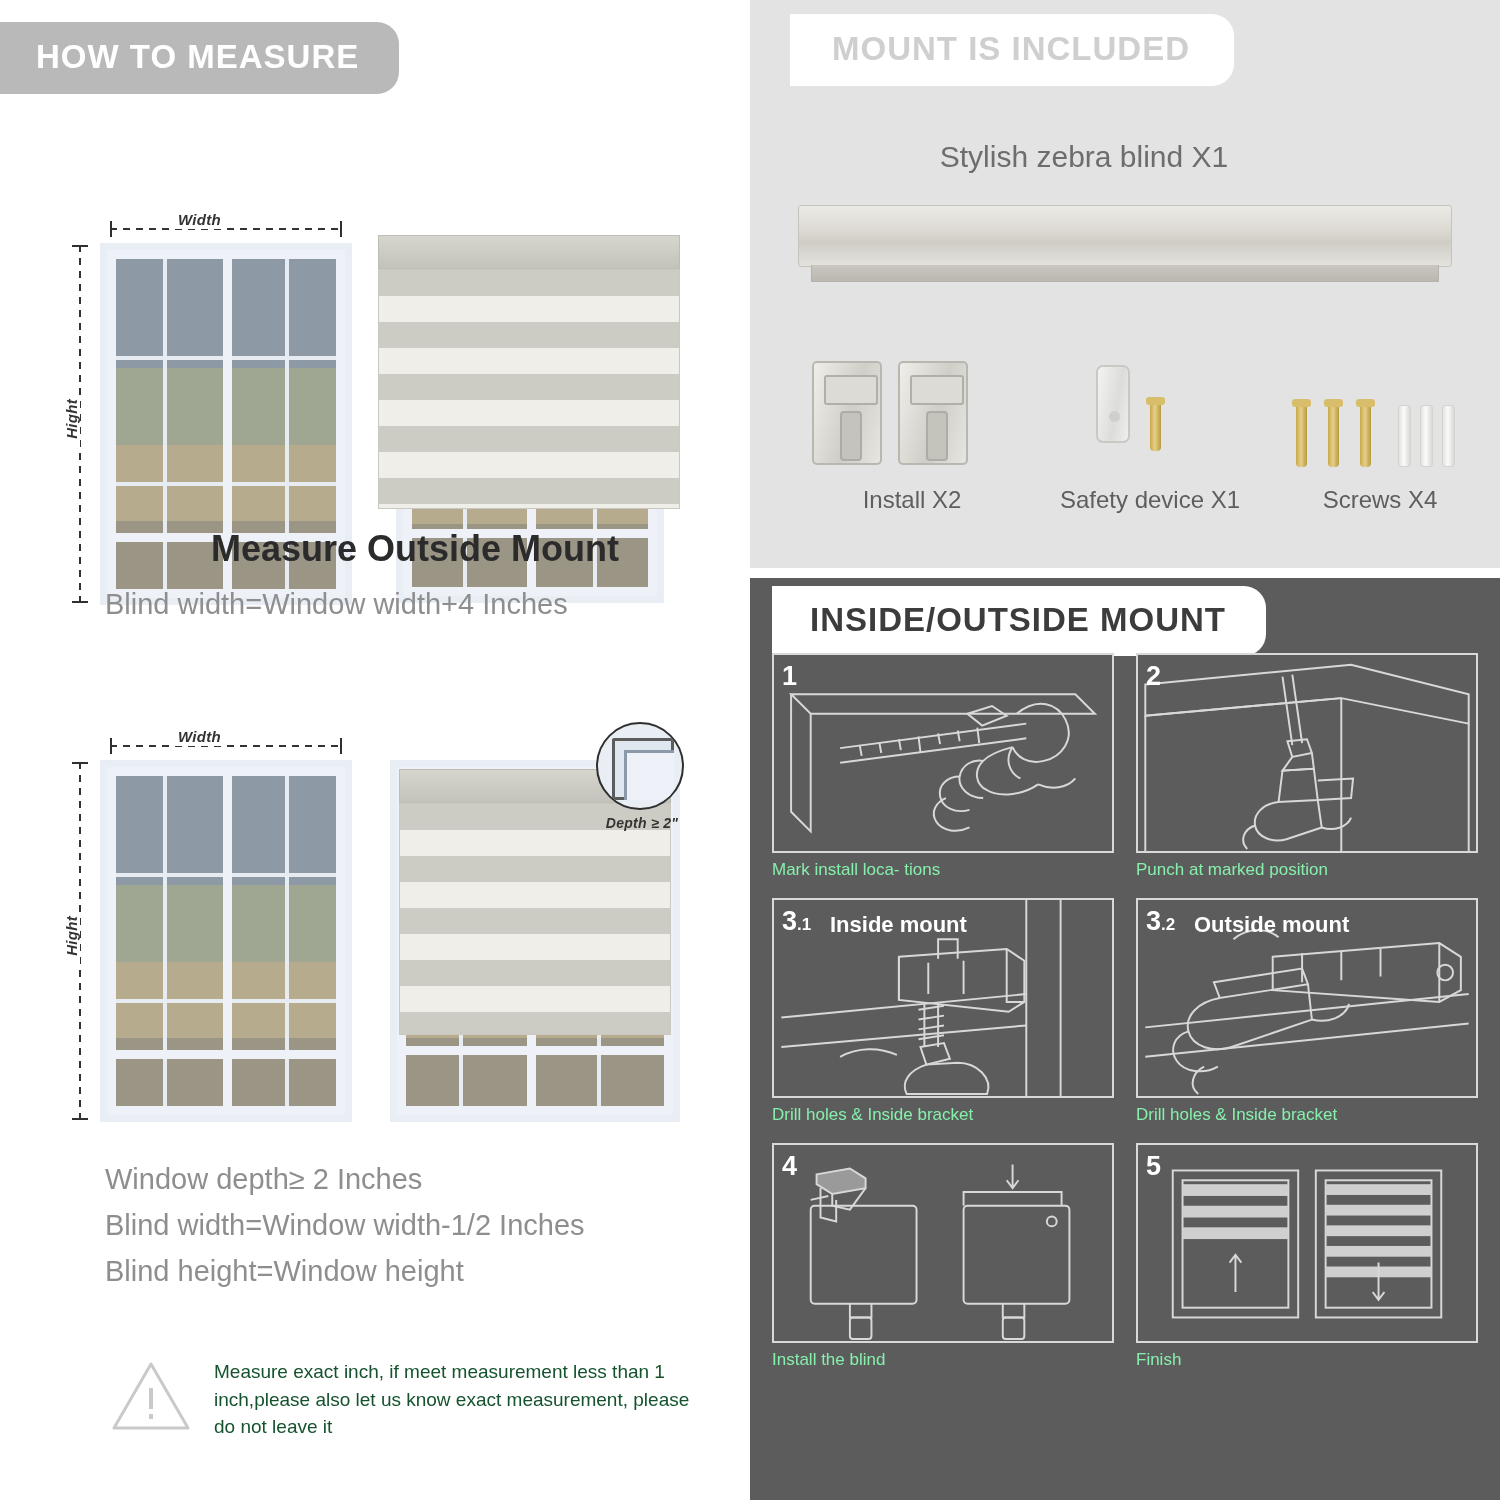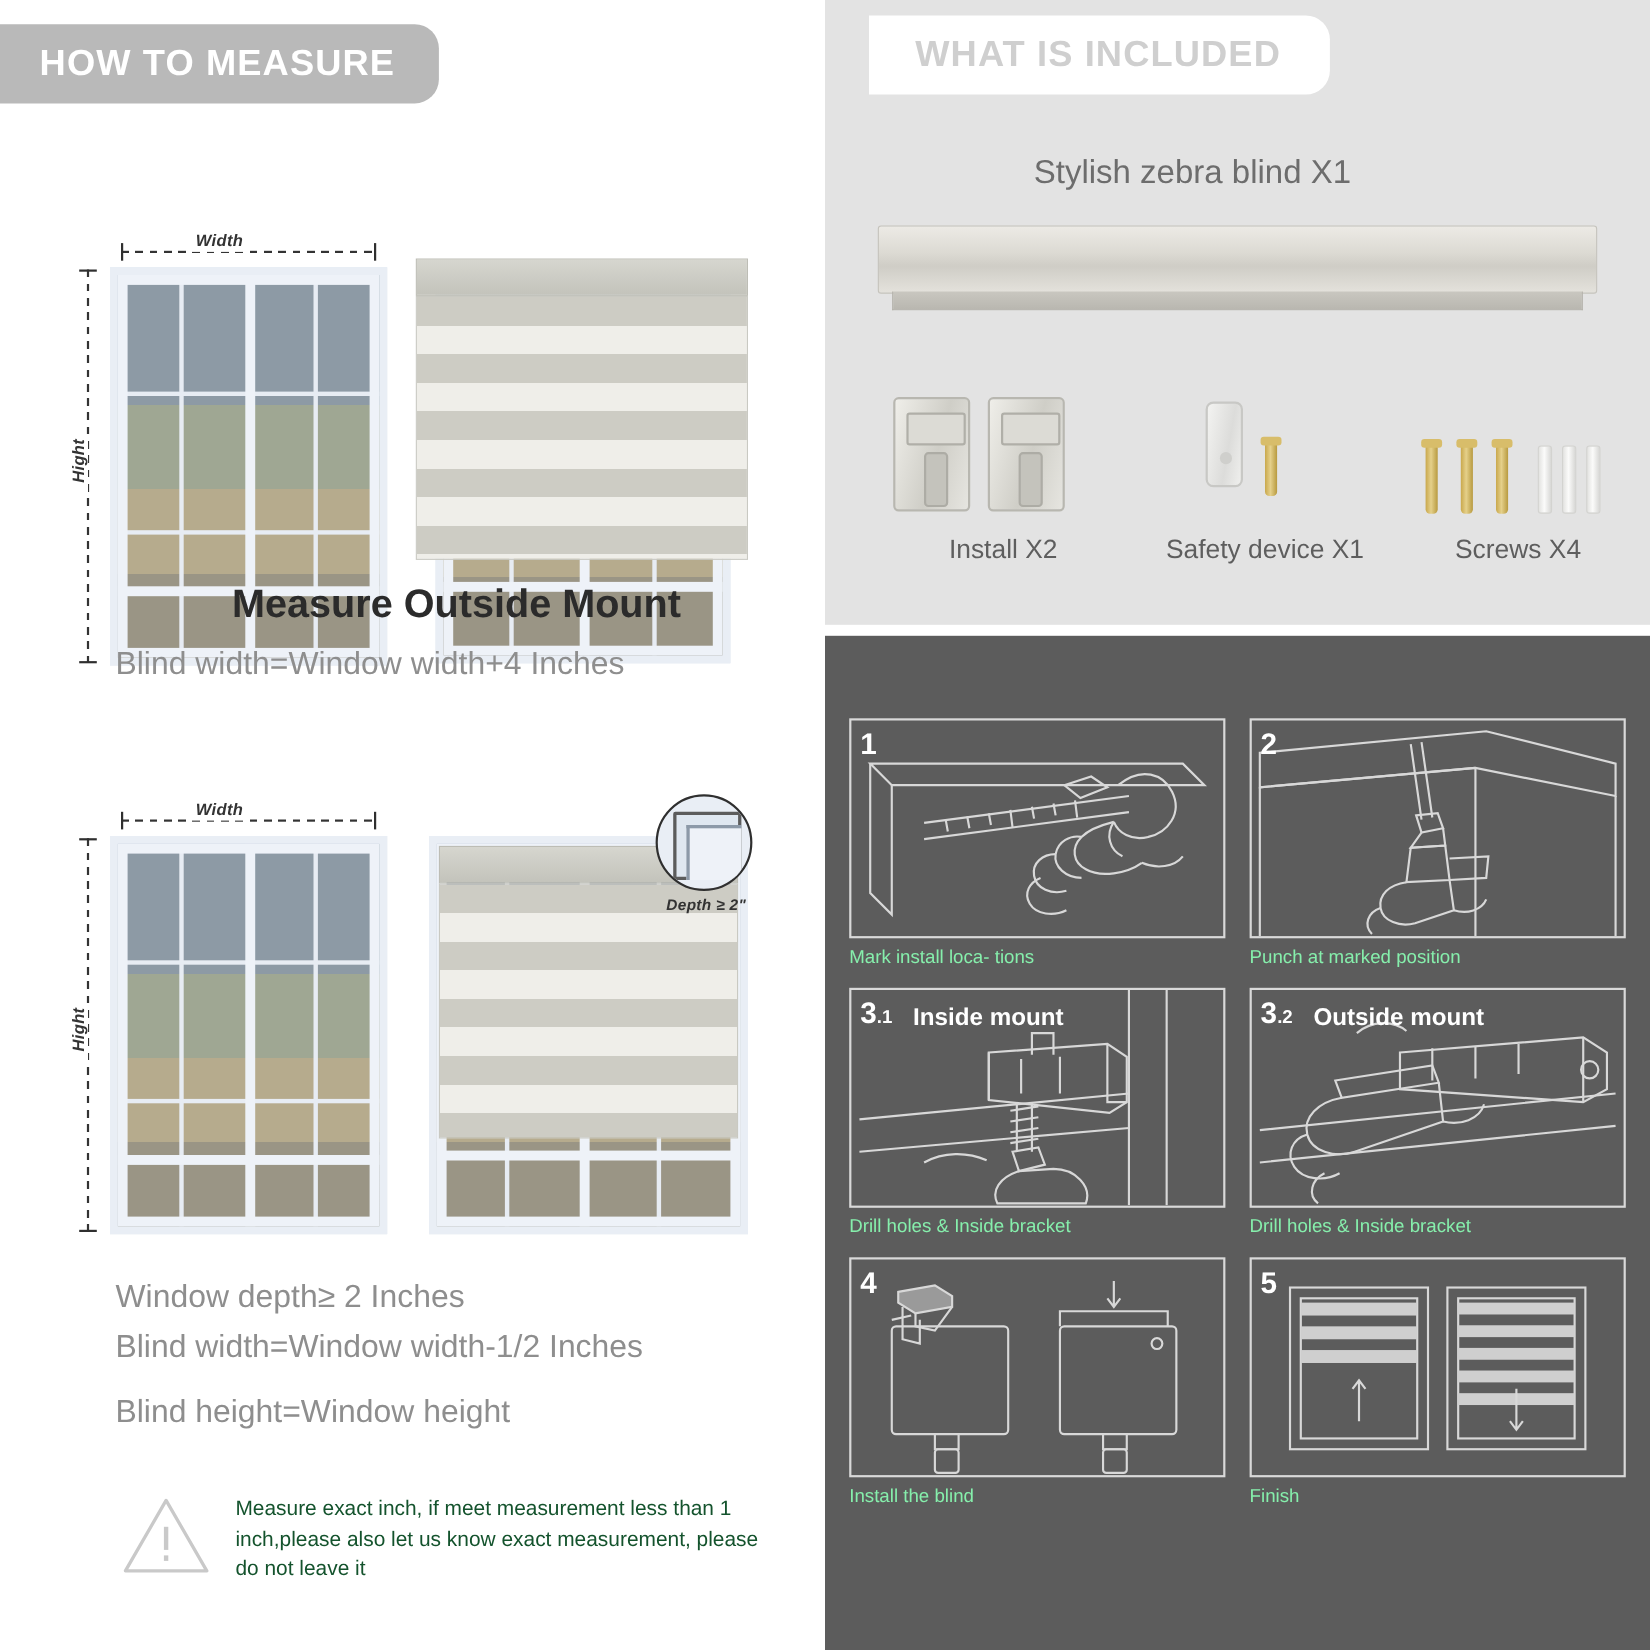--- a/index.html
+++ b/index.html
@@ -314,40 +314,40 @@
         <div style="position:absolute;left:26px;top:26px;width:50px;height:50px;border-left:3px solid #8c99a8;border-top:3px solid #8c99a8;background:#eef2f8;"></div>
       </div>
       <div style="position:absolute;left:592px;top:92px;width:100px;text-align:center;">
         <span class="dim-label" style="font-size:14px;">Depth ≥ 2"</span>
       </div>
     </div>
 
     <div style="position:absolute;left:105px;top:1145px;width:640px;">
       <p class="body-line" style="margin-top:18px;">Window depth≥ 2 Inches</p>
       <p class="body-line" style="margin-top:13px;">Blind width=Window width-1/2 Inches</p>
-      <p class="body-line" style="margin-top:26px;">Blind height=Window height</p>
+      <p class="body-line" style="margin-top:13px;">Blind height=Window height</p>
     </div>
 
     <div style="position:absolute;left:110px;top:1358px;width:580px;display:flex;gap:22px;align-items:flex-start;">
       <div style="position:relative;width:82px;height:74px;flex:0 0 82px;">
         <svg viewBox="0 0 82 74" style="width:82px;height:74px;">
           <path d="M41 6 L78 70 L4 70 Z" fill="none" stroke="#c9c9c9" stroke-width="3" stroke-linejoin="round"></path>
           <rect x="39" y="30" width="4" height="21" fill="#c9c9c9"></rect>
           <rect x="39" y="56" width="4" height="5" fill="#c9c9c9"></rect>
         </svg>
       </div>
       <div class="note-text">Measure exact inch, if meet measurement less than 1 inch,please also let us know exact measurement, please do not leave it</div>
     </div>
   </div>
 
   <div class="right-col">
 
     <div class="included-panel">
       <div style="position:absolute;left:40px;top:14px;">
-        <span class="pill-header white" style="font-size:33px;padding:16px 44px 18px 42px;">WHAT IS INCLUDED</span>
+        <span class="pill-header white" style="font-size:33px;padding:16px 44px 18px 42px;">MOUNT IS INCLUDED</span>
       </div>
 
       <div class="included-title-center" style="position:absolute;left:10px;top:140px;width:648px;">
         <span>Stylish zebra blind X1</span>
       </div>
 
       <div class="headrail" style="left:48px;top:205px;width:654px;height:62px;"></div>
 
       <div style="position:absolute;left:52px;top:355px;width:220px;height:120px;">
         <div class="bracket" style="left:10px;top:6px;"></div>
@@ -372,20 +372,23 @@
         <div class="anchor" style="left:118px;top:50px;height:62px;"></div>
         <div class="anchor" style="left:140px;top:50px;height:62px;"></div>
         <div class="anchor" style="left:162px;top:50px;height:62px;"></div>
       </div>
       <div class="part-label" style="position:absolute;left:520px;top:486px;width:220px;">
         <span>Screws X4</span>
       </div>
     </div>
 
     <div class="mount-panel">
+      <div style="position:absolute;left:22px;top:8px;">
+        <span class="pill-header white-dark" style="font-size:33px;padding:15px 40px 17px 38px;">INSIDE/OUTSIDE MOUNT</span>
+      </div>
 
       <div class="step-grid">
 
         <div class="step">
           <div class="step-box">
             <div class="step-num"><span>1</span></div>
             <div class="sketch">
               <svg viewBox="0 0 330 200" fill="none" stroke="#d8d8d8" stroke-width="2">
                 <path d="M10 40 L300 40 L320 60 L30 60 Z"></path>
                 <path d="M10 40 L10 160 L30 180 L30 60"></path>

